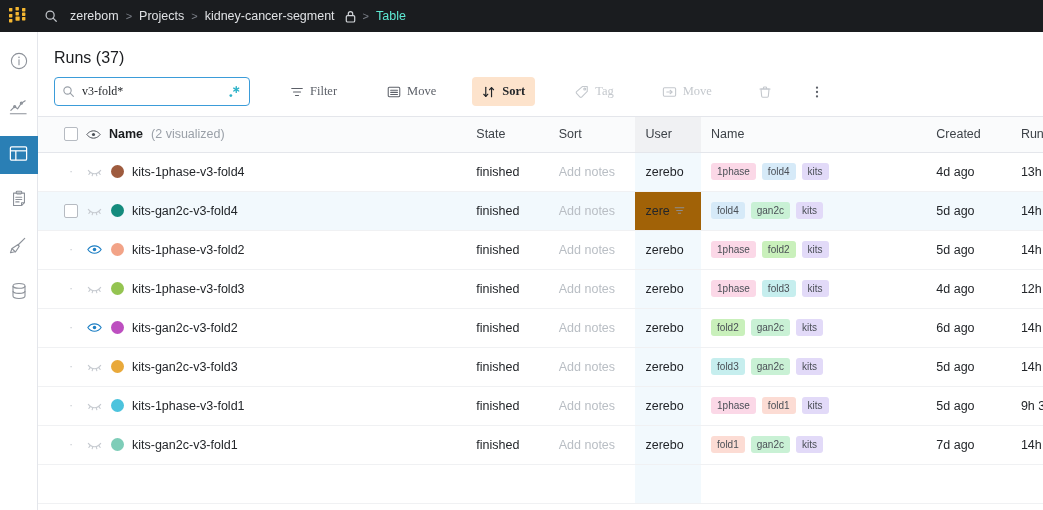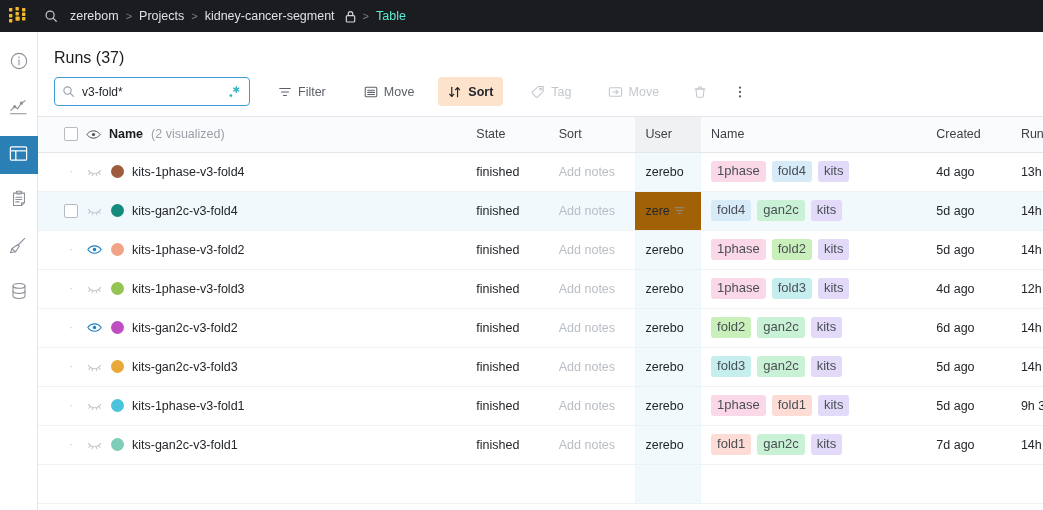--- a/index.html
+++ b/index.html
@@ -64,21 +64,22 @@
   .runs-title {
     font-size: 16px; color: #1a1c1f;
     padding: 17px 0 0 16px;
     font-weight: 400;
   }
 
   
   .toolbar {
     display: flex; align-items: center;
     padding: 10px 0 10px 16px;
-    gap: 4px;
+    gap: 16px;
+    font-family: Liberation Serif, serif;
   }
   .search-box {
     width: 196px; height: 29px;
     border: 1px solid #3b9cd9;
     border-radius: 4px;
     display: flex; align-items: center;
     padding: 0 7px;
     background: #fff;
   }
   .search-box .mag { flex: none; display: flex; color: #9aa0a8; }
@@ -164,21 +165,21 @@
   .swatch { width: 13px; height: 13px; border-radius: 50%; flex: none; }
   .runname { font-size: 12.5px; color: #23262a; }
 
   .notes-ph { color: #b9bec4; }
 
   .usercell { display: flex; align-items: center; gap: 4px; }
   .user-filter-ic { display: flex; color: #8c9199; }
 
   .tagwrap { display: flex; gap: 6px; align-items: center; }
   .tag {
-    font-size: 13px;
+    font-size: 10px;
     border-radius: 3px;
     padding: 3px 6px;
     color: #4a4f56;
     line-height: 1.1;
     white-space: nowrap;
   }
 
   .fill-row td { height: 39px; border-bottom: none; background: #fff; }
   .fill-row td.colsel { background: #fff; }
 </style>

